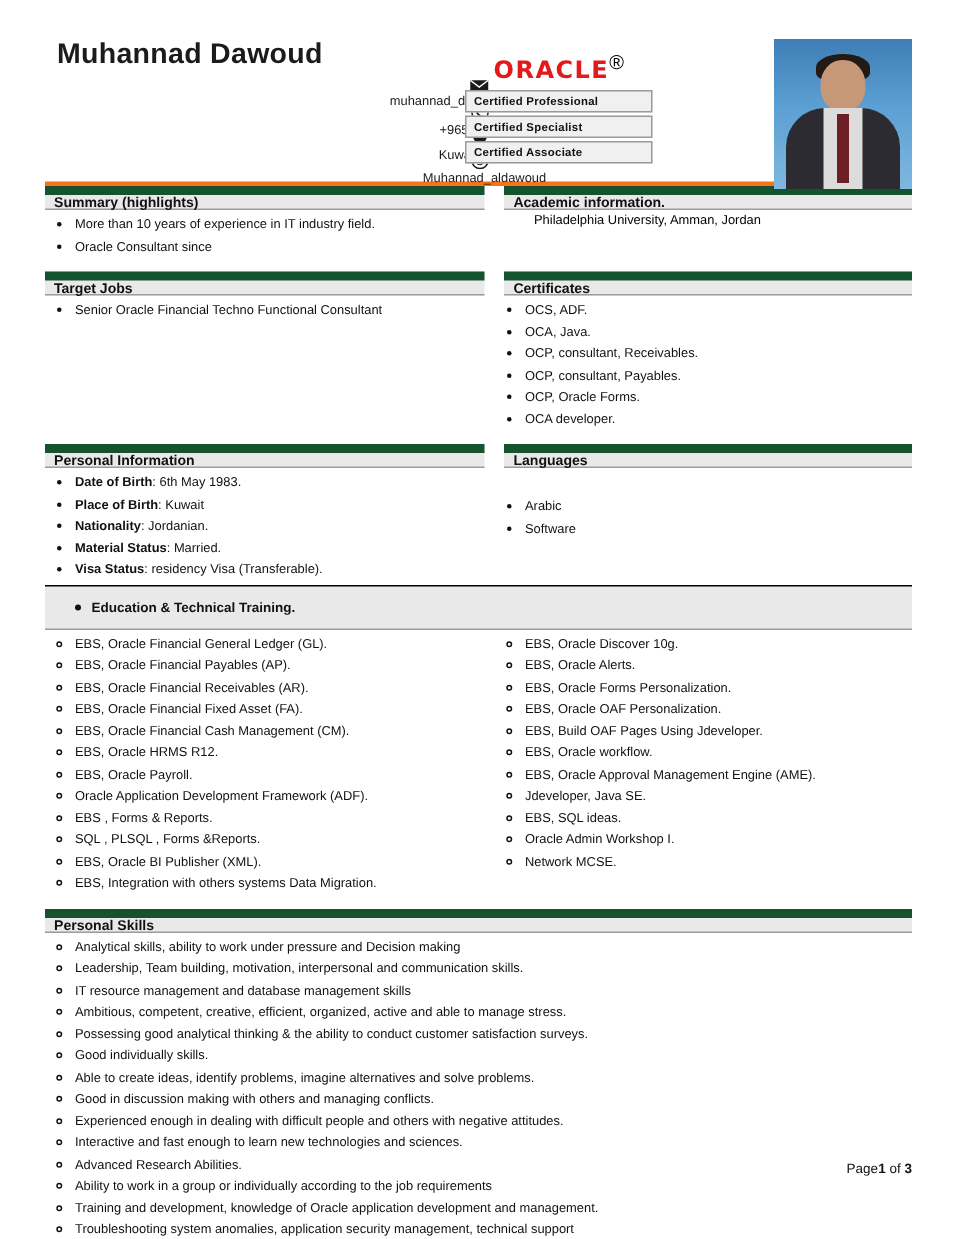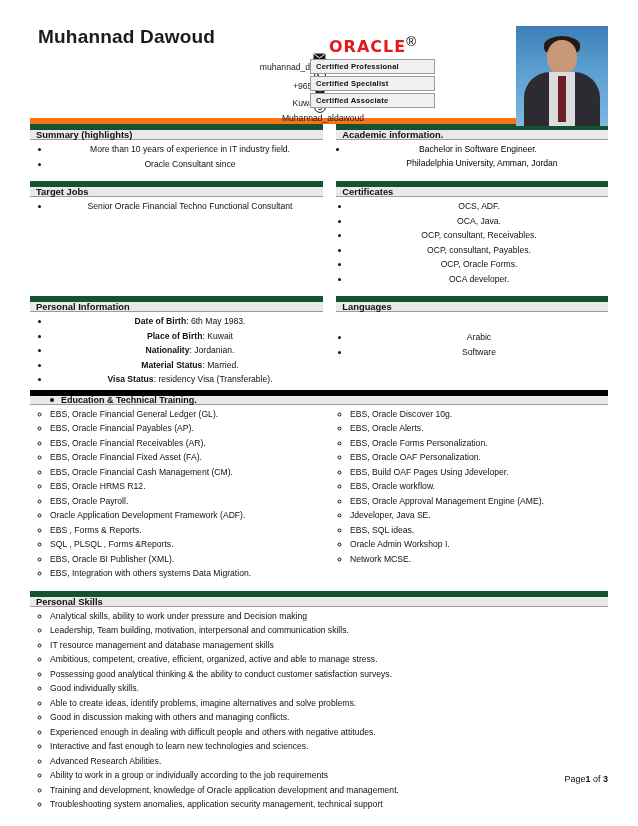--- a/index.html
+++ b/index.html
@@ -20,21 +20,21 @@
     position: absolute;
     left: 30px;
     top: 22px;
     width: 578px;
     height: 760px;
   }
   
   .header {
     position: relative;
     height: 98px;
-    border-bottom: 6px solid #f97316;
+    border-bottom: 3px solid #f97316;
     padding-bottom: 2px;
   }
   .name {
     font-size: 19px;
     font-weight: bold;
     color: #1b1b1b;
     letter-spacing: .2px;
     margin: 4px 0 5px 8px;
   }
   .contact-list {
@@ -149,21 +149,20 @@
     height: 16px;
     display: flex;
     align-items: center;
     font-size: 9.4px;
     font-weight: bold;
     color: #111;
     padding-left: 6px;
   }
   .two-col {
     display: flex;
-    text-align: center;
   }
   .col-l { width: 300px; }
   .col-r { width: 278px; }
   .band-row { display: flex; }
   .band-row .band.left { width: 300px; }
   .band-row .band.right { width: 278px; margin-left: 13px; }
   ul.disc, ul.circ {
     margin: 3px 0 3px 0;
     padding-left: 20px;
   }
@@ -173,23 +172,23 @@
     font-size: 8.6px;
     color: #111;
     line-height: 13.5px;
     margin-bottom: 1px;
   }
   .bold { font-weight: bold; }
   .sec-gap { height: 7px; }
   .indent-more { padding-left: 34px; }
   .edu-band {
     background: #e9e9e9;
-    border-top: 6px solid #000000;
+    border-top: 1px solid #000000;
     border-bottom: 1px solid #9c9c9c;
-    height: 15px;
+    height: 30px;
     display: flex;
     align-items: center;
     padding-left: 20px;
     font-size: 9px;
     font-weight: bold;
     color: #111;
   }
   .edu-bullet {
     width: 4px; height: 4px; border-radius: 50%;
     background: #111; margin-right: 7px;
@@ -281,23 +280,20 @@
       <div class="band right">Academic information.</div>
     </div>
     <div class="two-col">
       <div class="col-l">
         <ul class="disc">
           <li>More than 10 years of experience in IT industry field.</li>
           <li>Oracle Consultant since</li>
         </ul>
       </div>
       <div class="col-r">
-        <ul class="acad-ul">
-          <li>Bachelor in Software Engineer.</li>
-        </ul>
         <div class="acad-sub">Philadelphia University, Amman, Jordan</div>
       </div>
     </div>
 
     <div class="sec-gap"></div>
 
     <div class="band-row">
       <div class="band left">Target Jobs</div>
       <div class="band right">Certificates</div>
     </div>

